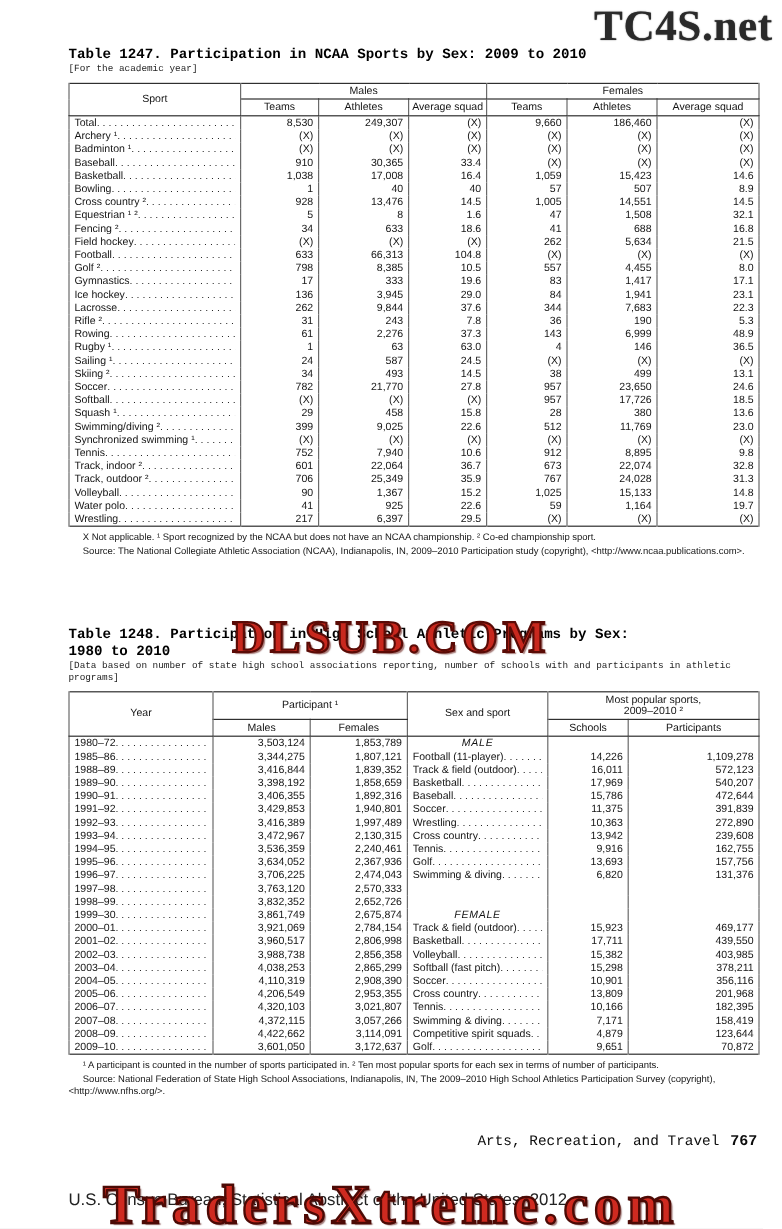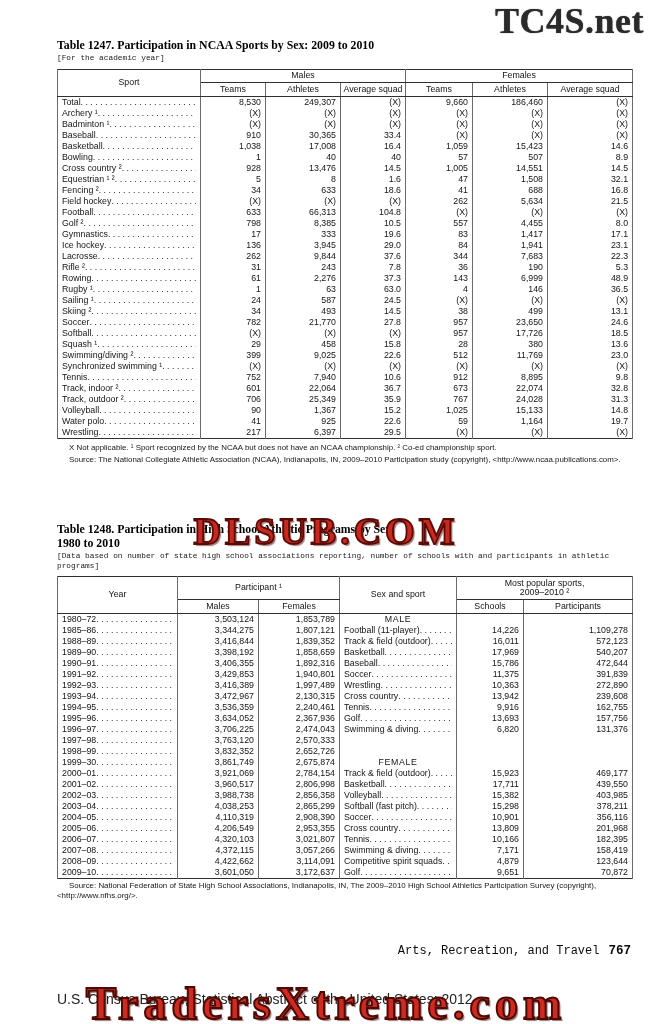--- a/index.html
+++ b/index.html
@@ -7,21 +7,21 @@
   .page {
     position:relative; width:652px; height:1024px; margin:0 auto;
     background:#ffffff; overflow:hidden;
     font-family:"Liberation Sans", sans-serif; color:#1a1a1a;
   }
   .sec { position:absolute; left:57px; width:575px; }
   .sec-1247 { top:38px; }
   .sec-1248 { top:486px;margin-top:36px; }
 
   .tbl-title {
-    font-family:Liberation Serif, serif; font-weight:bold;
+    font-family:Liberation Mono, monospace; font-weight:bold;
     font-size:11.8px; line-height:14px; color:#000;
   }
   .tbl-note { font-size:7.8px; line-height:9.6px; margin-top:2px; color:#222;font-family:Liberation Mono, monospace; }
   .note-1248 { max-width:560px; }
 
   table.dtab {
     border-collapse:collapse; width:100%; table-layout:fixed;
     font-size:8.8px; color:#141414; border:1px solid #2f2f2f; margin-top:5px;
   }
   .t1248 { margin-top:22px; }
@@ -31,21 +31,21 @@
   }
   .dtab thead th {
     text-align:center; vertical-align:middle; line-height:9.5px; padding:1.5px 2px;
   }
   .grp { border-bottom:1px solid #2f2f2f; }
   .hb  { border-bottom:1px solid #2f2f2f; }
   .avg-h { text-align:right; padding-right:4px; }
   .pop-h { line-height:9.5px; }
   .dtab td.num { text-align:right; }
   .sport-cell, .year-cell, .sexsport-cell { text-align:left; }
-  .sex-label { text-align:center; letter-spacing:0.6px; }
+  .sex-label { text-align:center; letter-spacing:0.6px;font-style:italic; }
   .bold-row td { font-weight:normal; }
 
   .lead { display:flex; align-items:baseline; overflow:hidden; }
   .lt { white-space:nowrap; }
   .ld { flex:1 1 auto; overflow:hidden; white-space:nowrap; color:#222; }
   .ld::after {
     content:" . . . . . . . . . . . . . . . . . . . . . . . . . . . . . . . . . . . . . . . . . . . . . . . . . . . . . . . . . . . . . . .";
   }
 
   .fn { font-size:7.9px; line-height:9.8px; margin-top:2.5px; text-indent:12px; color:#161616; }
@@ -1002,20 +1002,21 @@
                 <span class="lt">Golf</span>
                 <span class="ld"></span>
               </span>
             </td>
             <td class="num">9,651</td>
             <td class="num">70,872</td>
           </tr>
         </tbody>
     </table>
 
+    <p class="fn fn-first">¹ A participant is counted in the number of sports participated in. ² Ten most popular sports for each sex in terms of number of participants.</p>
     <p class="fn">Source: National Federation of State High School Associations, Indianapolis, IN, The 2009–2010 High School Athletics Participation Survey (copyright), &lt;http://www.nfhs.org/&gt;.</p>
   </section>
 
   <div class="page-footer">
     <span>Arts, Recreation, and Travel</span><span class="pgnum">767</span>
   </div>
   <div class="imprint">U.S. Census Bureau, Statistical Abstract of the United States: 2012</div>
 
   <div class="wm wm-bottom">TradersXtreme.com</div>
 

